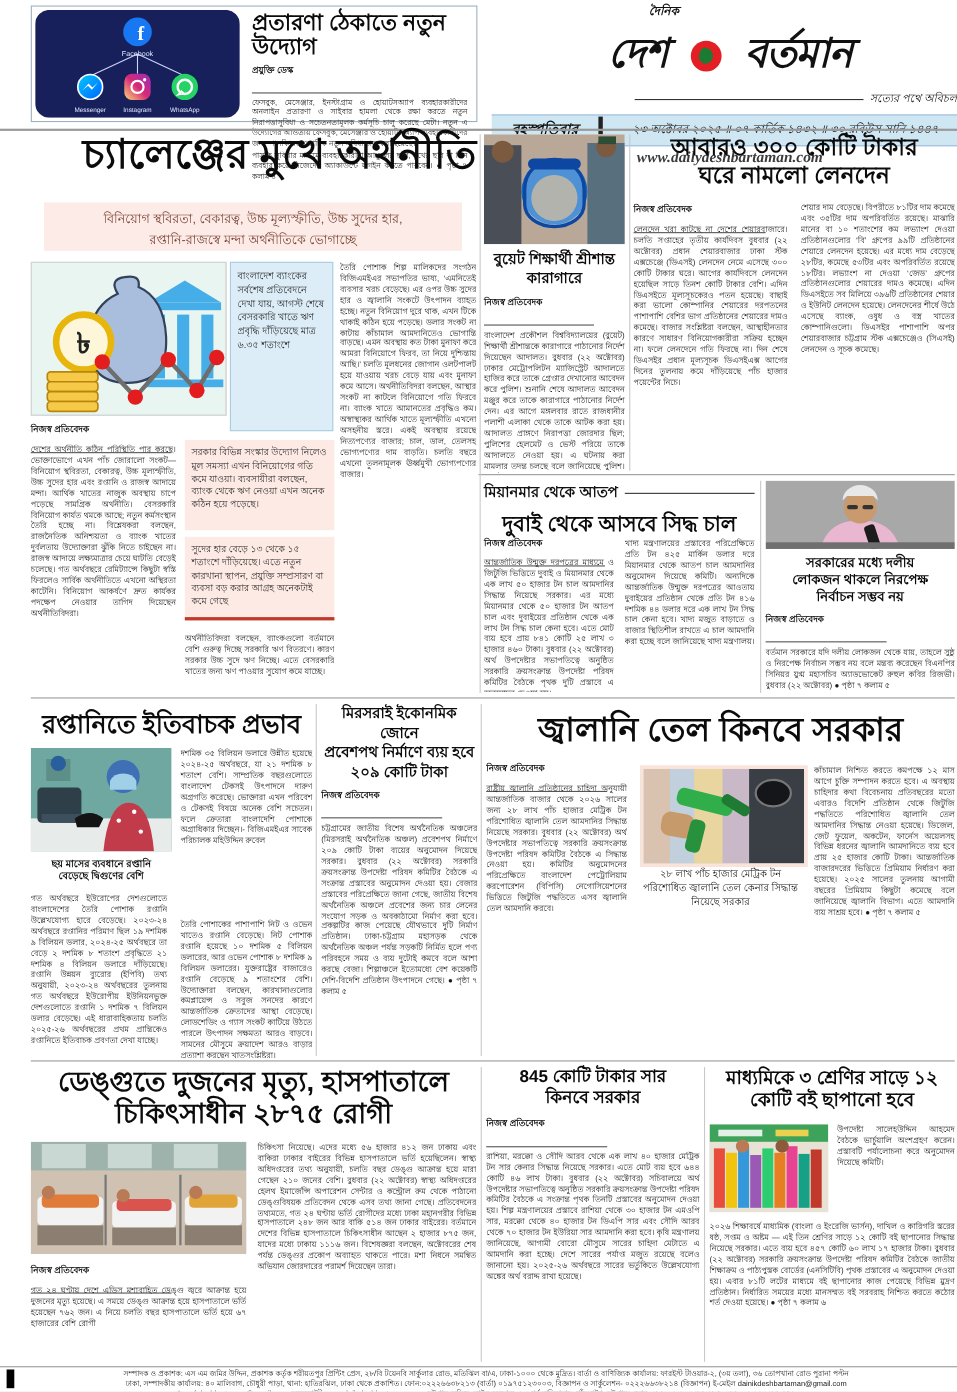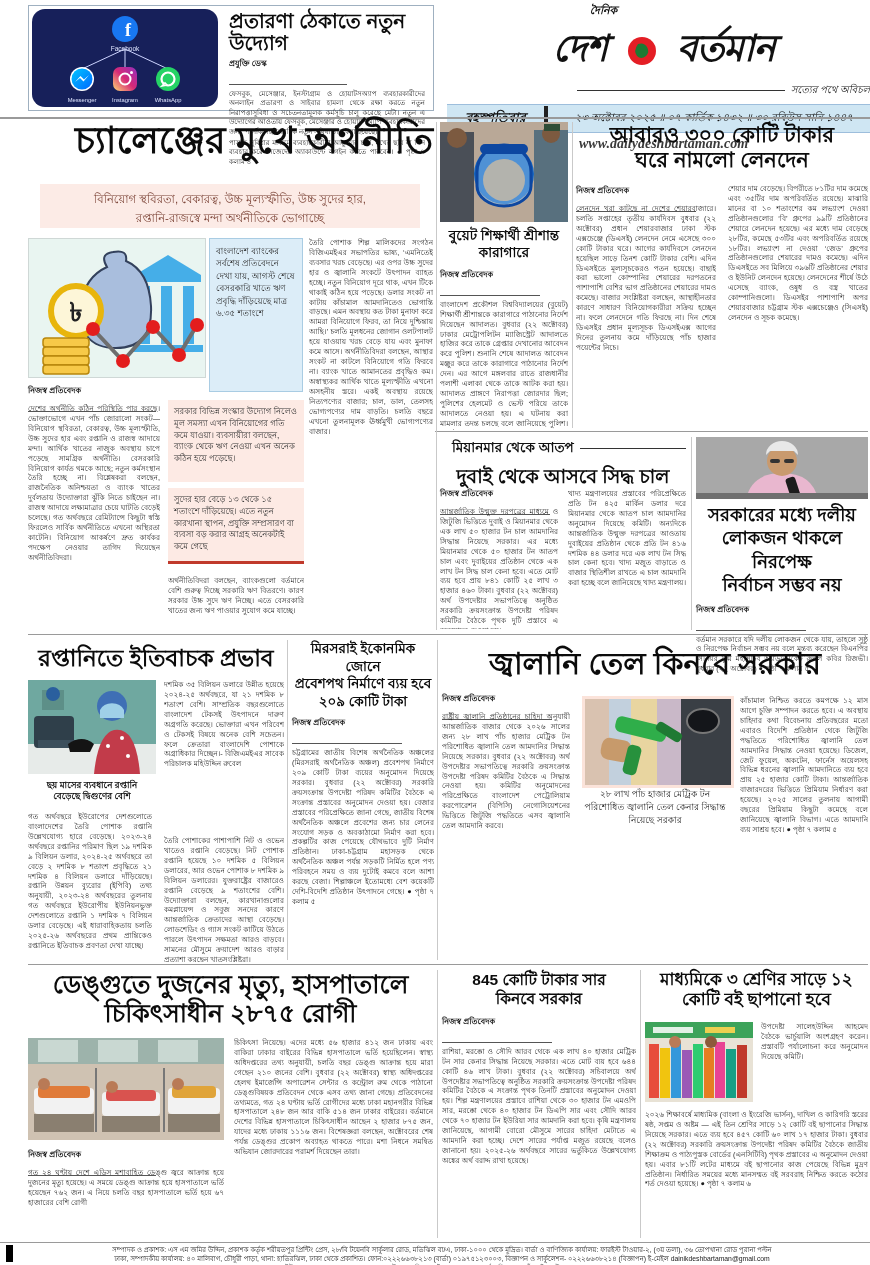--- a/index.html
+++ b/index.html
@@ -158,21 +158,21 @@
     <div class="hl" style="font-size:21px;line-height:1.2;">আবারও ৩০০ কোটি টাকার
 ঘরে নামলো লেনদেন</div>
     <div class="abs byl" style="left:0;top:62px;width:120px;">নিজস্ব প্রতিবেদক</div>
     <div class="abs body" style="left:0;top:82px;width:140px;height:224px;">লেনদেন খরা কাটছে না দেশের শেয়ারবাজারে। চলতি সপ্তাহের তৃতীয় কার্যদিবস বুধবার (২২ অক্টোবর) প্রধান শেয়ারবাজার ঢাকা স্টক এক্সচেঞ্জে (ডিএসই) লেনদেন নেমে এসেছে ৩০০ কোটি টাকার ঘরে। আগের কার্যদিবসে লেনদেন হয়েছিল সাড়ে তিনশ কোটি টাকার বেশি। এদিন ডিএসইতে মূল্যসূচকেরও পতন হয়েছে। বাছাই করা ভালো কোম্পানির শেয়ারের দরপতনের পাশাপাশি বেশির ভাগ প্রতিষ্ঠানের শেয়ারের দামও কমেছে। বাজার সংশ্লিষ্টরা বলছেন, আস্থাহীনতার কারণে সাধারণ বিনিয়োগকারীরা সক্রিয় হচ্ছেন না। ফলে লেনদেনে গতি ফিরছে না। দিন শেষে ডিএসইর প্রধান মূল্যসূচক ডিএসইএক্স আগের দিনের তুলনায় কমে দাঁড়িয়েছে পাঁচ হাজার পয়েন্টের নিচে।</div>
     <div class="abs body" style="left:152px;top:62px;width:140px;height:244px;">শেয়ার দাম বেড়েছে। বিপরীতে ৮১টির দাম কমেছে এবং ৩৫টির দাম অপরিবর্তিত রয়েছে। মাঝারি মানের বা ১০ শতাংশের কম লভ্যাংশ দেওয়া প্রতিষ্ঠানগুলোর ‘বি’ গ্রুপের ৯৯টি প্রতিষ্ঠানের শেয়ারে লেনদেন হয়েছে। এর মধ্যে দাম বেড়েছে ২৮টির, কমেছে ৫৩টির এবং অপরিবর্তিত রয়েছে ১৮টির। লভ্যাংশ না দেওয়া ‘জেড’ গ্রুপের প্রতিষ্ঠানগুলোর শেয়ারের দামও কমেছে। এদিন ডিএসইতে সব মিলিয়ে ৩৯৬টি প্রতিষ্ঠানের শেয়ার ও ইউনিট লেনদেন হয়েছে। লেনদেনের শীর্ষে উঠে এসেছে ব্যাংক, ওষুধ ও বস্ত্র খাতের কোম্পানিগুলো। ডিএসইর পাশাপাশি অপর শেয়ারবাজার চট্টগ্রাম স্টক এক্সচেঞ্জেও (সিএসই) লেনদেন ও সূচক কমেছে।</div>
   </div>
 
   <div class="abs rule" style="left:435px;top:431px;width:433px;height:1px;"></div>
 
   <div class="abs" style="left:440px;top:437px;width:246px;height:193px;">
-    <div style="display:flex;align-items:center;gap:6px;margin-left:12px;">
+    <div style="display:flex;align-items:center;gap:6px;">
       <span style="font-size:13.5px;font-weight:bold;">মিয়ানমার থেকে আতপ</span>
       <span style="flex:1;height:1.5px;background:#333;"></span>
     </div>
     <div class="hl" style="font-size:19px;margin-top:2px;">দুবাই থেকে আসবে সিদ্ধ চাল</div>
     <div class="abs byl" style="left:0;top:50px;width:110px;">নিজস্ব প্রতিবেদক</div>
     <div class="abs body" style="left:0;top:70px;width:118px;height:122px;">আন্তর্জাতিক উন্মুক্ত দরপত্রের মাধ্যমে ও জিটুজি ভিত্তিতে দুবাই ও মিয়ানমার থেকে এক লাখ ৫০ হাজার টন চাল আমদানির সিদ্ধান্ত নিয়েছে সরকার। এর মধ্যে মিয়ানমার থেকে ৫০ হাজার টন আতপ চাল এবং দুবাইয়ের প্রতিষ্ঠান থেকে এক লাখ টন সিদ্ধ চাল কেনা হবে। এতে মোট ব্যয় হবে প্রায় ৮৪১ কোটি ২৫ লাখ ৩ হাজার ৪৬০ টাকা। বুধবার (২২ অক্টোবর) অর্থ উপদেষ্টার সভাপতিত্বে অনুষ্ঠিত সরকারি ক্রয়সংক্রান্ত উপদেষ্টা পরিষদ কমিটির বৈঠকে পৃথক দুটি প্রস্তাবে এ অনুমোদন দেওয়া হয়।</div>
     <div class="abs body" style="left:128px;top:52px;width:118px;height:140px;">খাদ্য মন্ত্রণালয়ের প্রস্তাবের পরিপ্রেক্ষিতে প্রতি টন ৪২৫ মার্কিন ডলার দরে মিয়ানমার থেকে আতপ চাল আমদানির অনুমোদন দিয়েছে কমিটি। অন্যদিকে আন্তর্জাতিক উন্মুক্ত দরপত্রের আওতায় দুবাইয়ের প্রতিষ্ঠান থেকে প্রতি টন ৪১৬ দশমিক ৪৪ ডলার দরে এক লাখ টন সিদ্ধ চাল কেনা হবে। খাদ্য মজুত বাড়াতে ও বাজার স্থিতিশীল রাখতে এ চাল আমদানি করা হচ্ছে বলে জানিয়েছে খাদ্য মন্ত্রণালয়।</div>
   </div>
 
   <div class="abs" style="left:696px;top:437px;width:172px;height:193px;">
@@ -181,21 +181,21 @@
         <rect width="172" height="62" fill="#a8a8a8"></rect>
         <path d="M50,62 q6,-26 36,-26 q30,0 36,26z" fill="#e9b7cf"></path>
         <circle cx="86" cy="24" r="15" fill="#c99a6e"></circle>
         <path d="M70,18 a16,14 0 0 1 32,0 l-4,-4 -24,0z" fill="#e8e8e8"></path>
         <rect x="74" y="22" width="10" height="4" rx="2" fill="#333"></rect>
         <rect x="88" y="22" width="10" height="4" rx="2" fill="#333"></rect>
         <rect x="92" y="40" width="10" height="22" rx="3" fill="#1c1c1c" transform="rotate(-18 97 51)"></rect>
         <rect x="0" y="56" width="172" height="6" fill="#6f6f6f"></rect>
       </svg>
     </div>
-    <div class="hl" style="font-size:18px;line-height:1.3;margin-top:5px;">সরকারের মধ্যে দলীয়
+    <div class="hl" style="font-size:12px;line-height:1.3;margin-top:5px;">সরকারের মধ্যে দলীয়
 লোকজন থাকলে নিরপেক্ষ
 নির্বাচন সম্ভব নয়</div>
     <div class="byl" style="width:110px;margin-top:5px;">নিজস্ব প্রতিবেদক</div>
     <div class="body" style="height:62px;">বর্তমান সরকারে যদি দলীয় লোকজন থেকে যায়, তাহলে সুষ্ঠু ও নিরপেক্ষ নির্বাচন সম্ভব নয় বলে মন্তব্য করেছেন বিএনপির সিনিয়র যুগ্ম মহাসচিব অ্যাডভোকেট রুহুল কবির রিজভী। বুধবার (২২ অক্টোবর) ● পৃষ্ঠা ৭ কলাম ৫</div>
   </div>
 
   <div class="abs rule" style="left:28px;top:634px;width:840px;height:1px;"></div>
 
   <div class="abs" style="left:28px;top:640px;width:256px;height:322px;">
     <div class="hl" style="font-size:23px;">রপ্তানিতে ইতিবাচক প্রভাব</div>

